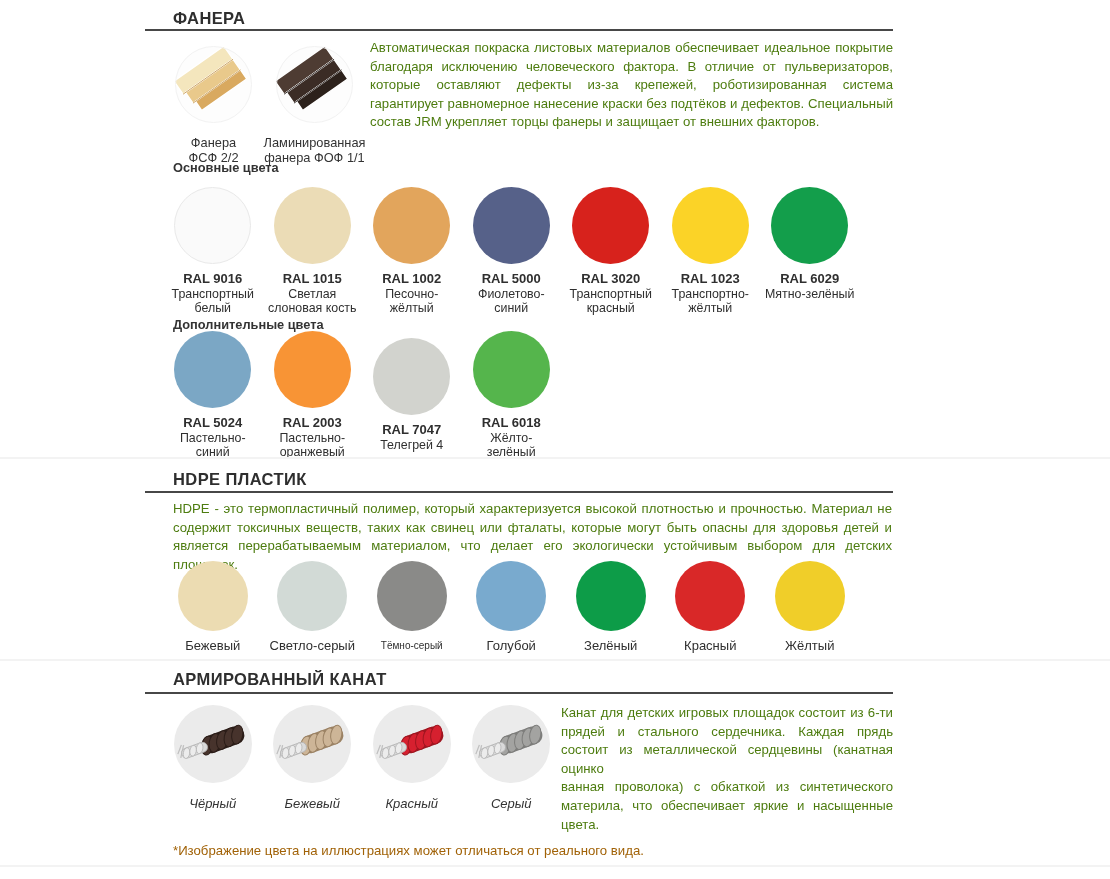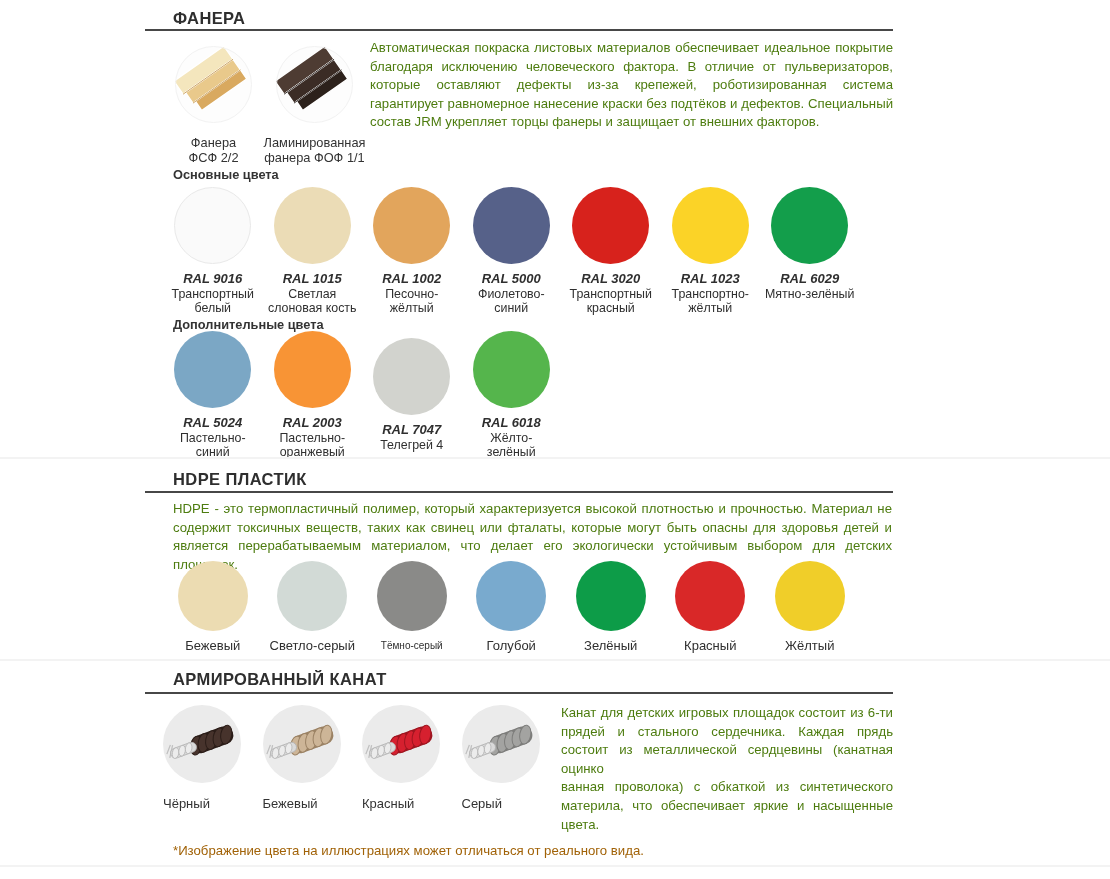--- a/index.html
+++ b/index.html
@@ -26,46 +26,46 @@
 
   
   .row { display:flex; }
   .cell { width:99.5px; text-align:center; flex:0 0 auto; }
   .circle {
     border-radius:50%; margin:0 auto;
     border:1px solid transparent;
   }
   .circle.d77 { width:77px; height:77px; }
   .circle.d70 { width:70px; height:70px; }
-  .code { font-size:13px; font-weight:bold; color:#2f2f2f; margin-top:7px;font-style:italic; }
+  .code { font-size:13px; font-weight:bold; color:#2f2f2f; margin-top:7px; }
   .cname {
     font-size:12.4px; color:#2f2f2f; line-height:13.8px; margin:2px -12px 0;
     white-space:pre-line;
   }
   .cname-only { margin-top:8px; }
 
   
   .sample-cell { width:101px; text-align:center; flex:0 0 auto; }
   .sample-label {
     font-size:12.8px; color:#333333; line-height:15px; margin:8px -22px 0;
     white-space:pre-line;
   }
 
   
-  .rope-cell { width:99.5px; text-align:left; flex:0 0 auto; }
+  .rope-cell { width:99.5px; text-align:center; flex:0 0 auto;font-style:italic; }
   .rope-label { font-size:13px; color:#333333; margin-top:9px; }
 
   .footnote { font-size:13.2px; color:#a16207; }
 
   
   #plywood-title  { top:9px;   left:173px; }
   #rule-plywood   { top:29px; }
   #plywood-samples{ top:46px;  left:163px; }
   #plywood-desc   { top:39px;  left:370px; width:523px; }
-  #subhead-main   { top:167px; left:173px; }
+  #subhead-main   { top:160px; left:173px; }
   #main-row       { top:187px; left:163px; }
   #subhead-extra  { top:317px; left:173px; }
   #extra-row      { top:331px; left:163px;align-items:center; }
   #faint-1        { top:457px; }
   #hdpe-title     { top:470px; left:173px; }
   #rule-hdpe      { top:491px; }
   #hdpe-desc      { top:500px; left:173px; width:719px; }
   #hdpe-row       { top:561px; left:163px; }
   #faint-2        { top:659px; }
   #rope-title     { top:670px; left:173px; }

